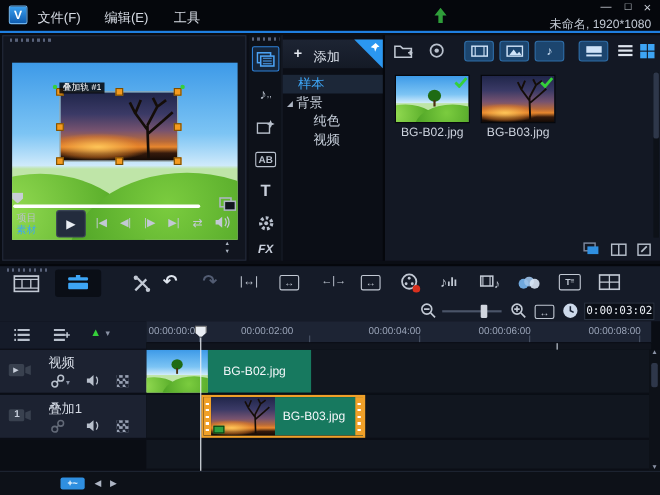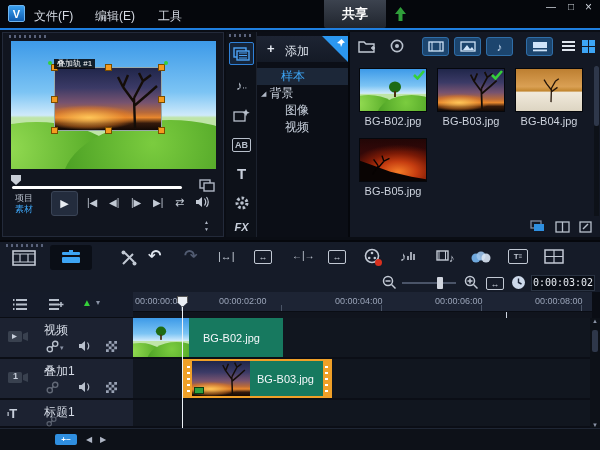--- a/index.html
+++ b/index.html
@@ -45,21 +45,21 @@
 
   
   .hdl{position:absolute;width:7px;height:7px;background:#f59b1f;border:1px solid #7a4d00;z-index:4}
   .gdot{position:absolute;width:4px;height:4px;background:#35d03a;border-radius:50%;z-index:5}
   .ovtag{position:absolute;left:-1px;top:-9px;background:rgba(5,5,8,.85);color:#fff;font-size:8px;
          padding:0 3px;line-height:10px;white-space:nowrap;z-index:6}
   .tc{font-family:"DejaVu Sans Mono","Liberation Mono",monospace;color:#e8ecf2;background:#0a0e16;
       border:1px solid #2a3342;text-align:center}
 
   
-  .navitem{height:17px;line-height:17px;padding-left:24px;color:#c8d0dc;font-size:12px;cursor:default}
+  .navitem{height:17px;line-height:17px;padding-left:14px;color:#c8d0dc;font-size:12px;cursor:default}
   .navitem.sel{background:#1c2738;color:#3da5f5}
   .navitem.child{padding-left:28px}
   .twisty{color:#aeb6c4;font-size:7px;margin-right:3px;vertical-align:1px}
 
   
   .libtn{position:absolute;top:5px;width:27px;height:19px;border-radius:3px;background:#1c456e;border:1px solid #2f6ea8}
   .cell{position:absolute;width:78px}
   .cell .ph{width:68px;height:44px;margin:0 auto;border:1px solid #05070c;position:relative}
   .cell .nm{text-align:center;font-size:11px;color:#ccd2dd;margin-top:3px;white-space:nowrap}
   .check{position:absolute;top:1px;right:1px}
@@ -91,33 +91,33 @@
 </head>
 <body>
 
 <div class="app">
 
   <div class="titlebar">
     <div class="logo flex">V</div>
     <span class="menu" style="left:34px">文件(F)</span>
     <span class="menu" style="left:95px">编辑(E)</span>
     <span class="menu" style="left:158px">工具</span>
-    <div class="tab" style="left:324px">共享</div>
     <svg class="abs" style="left:394px;top:7px" width="13" height="15" viewBox="0 0 13 15">
       <path d="M6.5 0 L12 7 H8.5 V14 H4.5 V7 H1 Z" fill="#2f9e3a"></path>
     </svg>
     <span class="winbtn" style="right:44px">—</span>
     <span class="winbtn" style="right:26px">□</span>
     <span class="winbtn" style="right:8px;font-size:12px">×</span>
+    <div class="projinfo">未命名, 1920*1080</div>
   </div>
 
   <div class="panel" style="left:2px;top:32px;width:222px;height:205px">
     <div class="dots" style="left:6px;top:2px;width:38px"></div>
 
-    <div class="scene sc-hills abs" style="left:8px;top:8px;width:205px;height:128px">
+    <div class="scene sc-hills abs" style="left:8px;top:24px;width:205px;height:161px">
       <i class="h1"></i>
         <i class="h2"></i>
 
       <div class="scene sc-sunset abs" style="left:43px;top:26px;width:108px;height:64px;border:1px solid #9aa;overflow:visible">
         <svg class="treesvg" style="right:2px;top:4px" width="60" height="56" viewBox="0 0 60 56">
           <path d="M36 56 L35 26 M35 30 L24 15 M35 26 L44 9 M35 34 L49 22 M24 15 L19 5 M24 15 L29 3 M44 9 L40 1 M44 9 L52 3 M49 22 L58 14" stroke="#140d08" stroke-width="2.4" fill="none"></path>
         </svg>
         <div class="ovtag">叠加轨 #1</div>
         <i class="hdl" style="left:-4px;top:-4px"></i>
         <i class="hdl" style="left:50px;top:-4px"></i>
@@ -200,21 +200,21 @@
       <i class="abs" style="right:0;top:0;border-left:26px solid transparent;border-top:26px solid #2b97f0"></i>
       <svg class="abs" style="right:2px;top:2px" width="10" height="10" viewBox="0 0 10 10">
         <path d="M5.5 1 L9 4.5 L6.8 5 L5 9 L4.2 5.8 L1 5 Z" fill="#fff"></path>
       </svg>
     </div>
     <div class="abs" style="left:0;top:36px;width:100%">
       <div class="navitem sel">样本</div>
       <div class="navitem" style="padding-left:4px">
         <span class="twisty">◢</span><span>背景</span>
       </div>
-      <div class="navitem child">图像</div>
+      <div class="navitem child">纯色</div>
       <div class="navitem child">视频</div>
     </div>
   </div>
 
   <div class="abs" style="left:350px;top:32px;width:250px;height:205px;background:#131824">
 
     <svg class="abs" style="left:8px;top:7px" width="18" height="14" viewBox="0 0 18 14">
       <path d="M1 3 h5 l2 2 h8 v8 H1 Z" fill="none" stroke="#c2c9d4" stroke-width="1.4"></path>
       <path d="M13 9 h4 M15 7 v4" stroke="#c2c9d4" stroke-width="1.4"></path>
     </svg>
@@ -270,37 +270,20 @@
     <div class="cell" style="left:82px;top:36px">
       <div class="ph scene sc-sunset">
         <svg class="treesvg" style="right:6px;top:2px" width="40" height="38" viewBox="0 0 60 56">
           <path d="M36 56 L35 26 M35 30 L24 15 M35 26 L44 9 M35 34 L49 22 M24 15 L19 5 M24 15 L29 3 M44 9 L40 1 M44 9 L52 3 M49 22 L58 14" stroke="#140d08" stroke-width="2.6" fill="none"></path>
         </svg>
         <svg class="check" width="12" height="10" viewBox="0 0 12 10">
           <polyline points="1,5 4.5,8.5 11,1" fill="none" stroke="#35d03a" stroke-width="2.6"></polyline>
         </svg>
       </div>
       <div class="nm">BG-B03.jpg</div>
-    </div>
-    <div class="cell" style="left:160px;top:36px">
-      <div class="ph scene sc-desert">
-        <svg class="treesvg" style="left:22px;top:6px" width="26" height="30" viewBox="0 0 60 56">
-          <path d="M30 56 L31 24 M31 28 L20 14 M31 24 L40 8 M31 32 L45 22 M20 14 L14 4 M40 8 L48 2" stroke="#241408" stroke-width="3" fill="none"></path>
-        </svg>
-      </div>
-      <div class="nm">BG-B04.jpg</div>
-    </div>
-    <div class="cell" style="left:4px;top:106px">
-      <div class="ph scene sc-redsky">
-          <i class="ridge"></i>
-        <svg class="treesvg" style="left:8px;top:14px" width="28" height="22" viewBox="0 0 60 44">
-          <path d="M10 44 L22 26 M22 30 L34 16 M22 26 L12 12 M34 16 L46 10 M34 16 L30 4" stroke="#070302" stroke-width="3" fill="none"></path>
-        </svg>
-      </div>
-      <div class="nm">BG-B05.jpg</div>
     </div>
 
     <div class="sbar" style="right:1px;top:34px;width:5px;height:150px">
       <div class="sthumb" style="left:0;top:0;width:5px;height:60px"></div>
     </div>
 
     <svg class="abs" style="right:54px;bottom:4px" width="16" height="13" viewBox="0 0 16 13">
       <rect x="1" y="1" width="10" height="7" fill="none" stroke="#7f8aa0" stroke-width="1.3"></rect>
       <rect x="4" y="4" width="10" height="7" fill="#2f8fe0"></rect>
     </svg>
@@ -485,31 +468,20 @@
         <i class="abs" style="left:2px;bottom:2px;width:10px;height:7px;background:#2ea040;border:1px solid #0c3c12"></i>
       </div>
       <div class="body"></div>
       <div class="trim" style="position:absolute;right:0;top:0">
           <i></i>
         </div>
       <span class="cliplbl" style="left:72px">BG-B03.jpg</span>
     </div>
   </div>
 
-  <div class="trackhead" style="top:400px;height:28px">
-    <div class="camicon" style="color:#c8cfdb;font-weight:bold;font-size:13px">
-      <span style="font-size:8px;vertical-align:2px">ı</span><span>T</span>
-    </div>
-    <span class="tlabel">标题1</span>
-    <svg class="abs" style="left:46px;top:16px" width="11" height="11" viewBox="0 0 13 13" opacity="0.4">
-      <circle cx="3.8" cy="9.2" r="2.6" fill="none" stroke="#b8c0cc" stroke-width="1.4"></circle>
-      <circle cx="9.2" cy="3.8" r="2.6" fill="none" stroke="#b8c0cc" stroke-width="1.4"></circle>
-      <path d="M5.3 7.7 L7.7 5.3" stroke="#b8c0cc" stroke-width="1.4"></path>
-    </svg>
-  </div>
   <div class="tracklane" style="top:400px;height:28px"></div>
 
   <div class="playhead" style="left:177px;top:296px"></div>
   <div class="playline" style="left:182px;top:307px;height:121px"></div>
 
   <div class="sbar" style="right:0;top:318px;width:10px;height:110px">
     <span class="abs" style="left:2px;top:0;font-size:6px;color:#8a93a5">▲</span>
     <div class="sthumb" style="left:2px;top:12px;width:6px;height:22px"></div>
     <span class="abs" style="left:2px;bottom:0;font-size:6px;color:#8a93a5">▼</span>
   </div>

